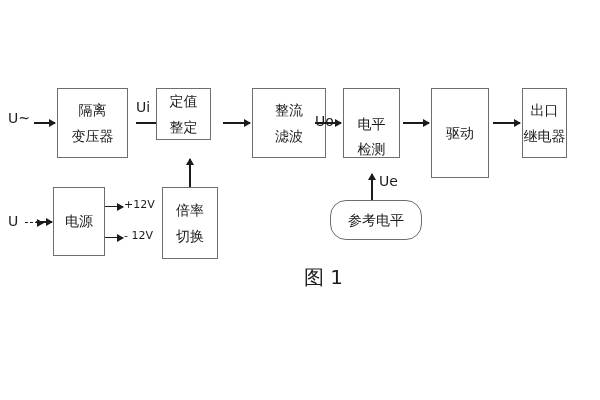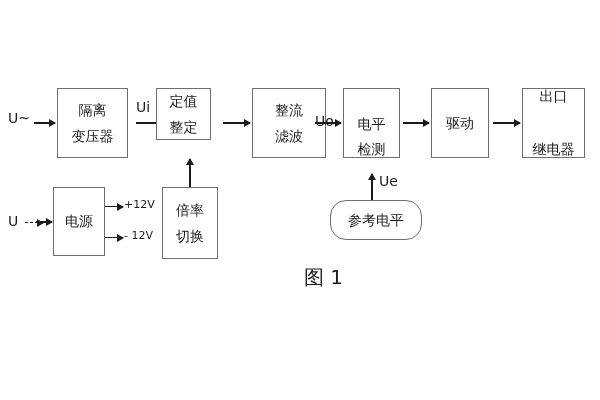--- a/index.html
+++ b/index.html
@@ -125,27 +125,27 @@
 
   <div class="harrow" style="left:315px; top:122px; width:26px;"></div>
 
   <div class="block" style="left:343px; top:88px; width:57px; height:70px;justify-content:flex-end;">
     <span class="l1">电平</span>
     <span class="l2">检测</span>
   </div>
 
   <div class="harrow" style="left:403px; top:122px; width:26px;"></div>
 
-  <div class="block single" style="left:431px; top:88px; width:58px; height:70px;">
+  <div class="block single" style="left:431px; top:88px; width:58px; height:90px;">
     <span class="l1">驱动</span>
   </div>
 
   <div class="harrow" style="left:493px; top:122px; width:27px;"></div>
 
-  <div class="block" style="left:522px; top:88px; width:63px; height:70px;justify-content:space-between;">
+  <div class="block" style="left:522px; top:88px; width:45px; height:70px;">
     <span class="l1">出口</span>
     <span class="l2">继电器</span>
   </div>
 
   <div class="lbl" style="left:8px; top:214px;">U</div>
 
   <div class="harrow dashed" style="left:25px; top:222px; width:18px;"></div>
   <div class="harrow" style="left:36px; top:221px; width:16px;"></div>
 
   <div class="block single" style="left:53px; top:187px; width:52px; height:69px;">

